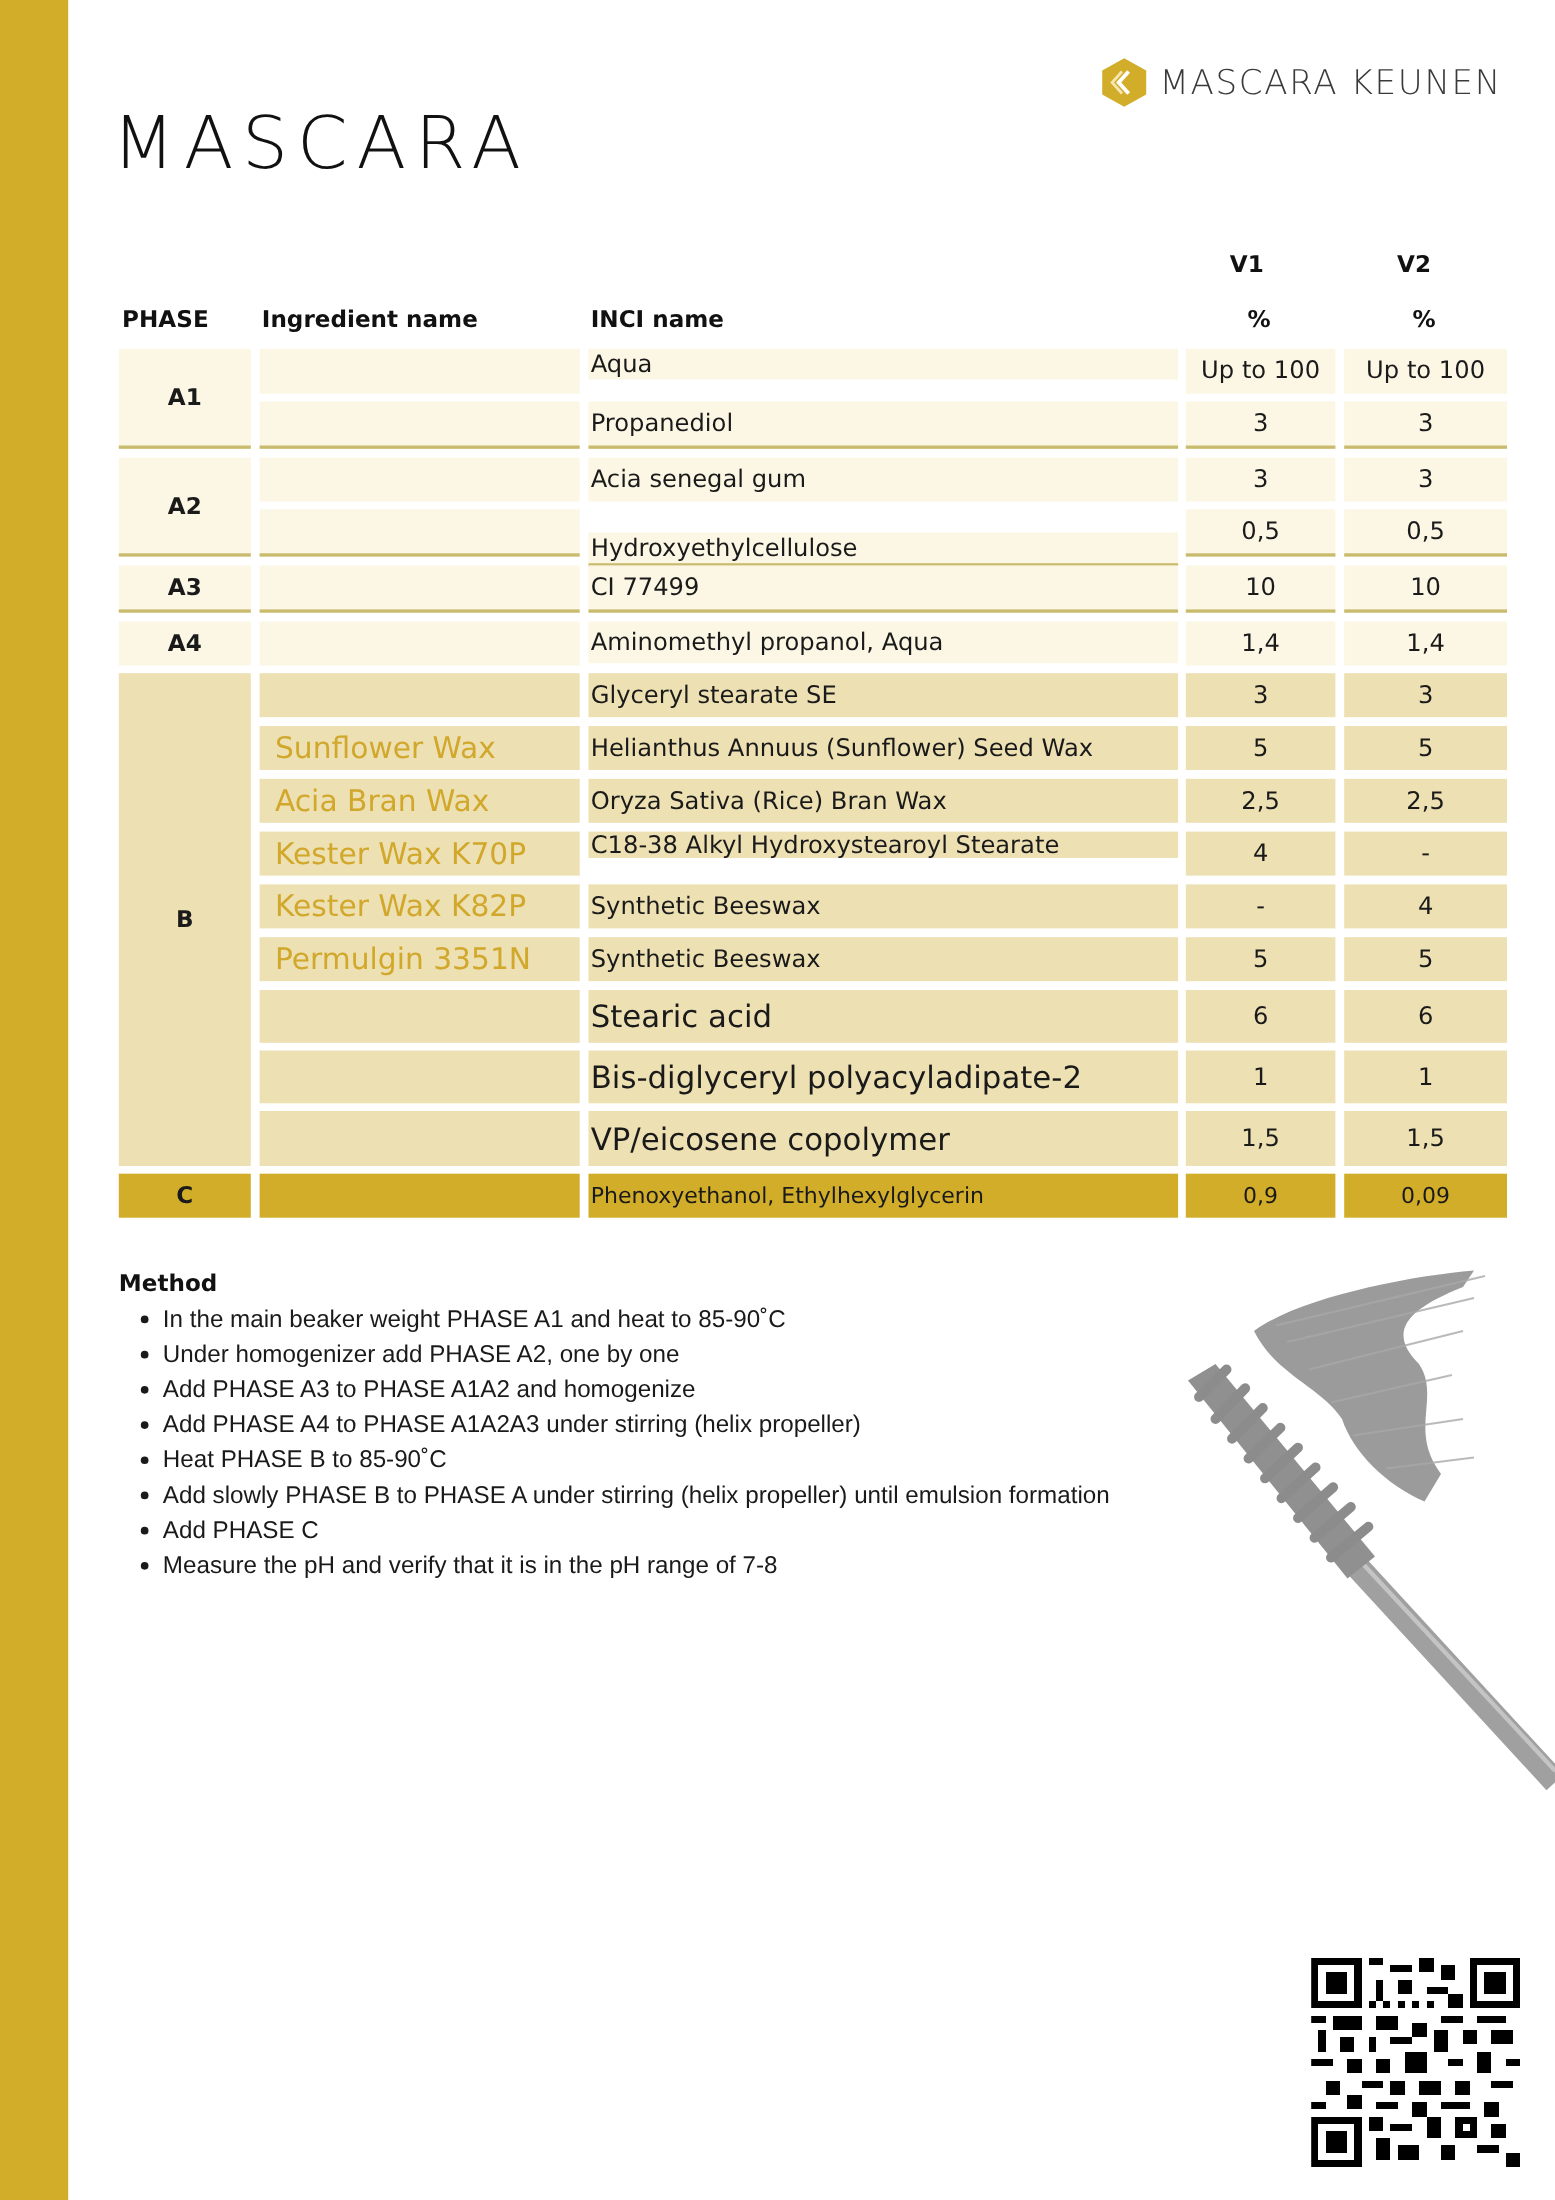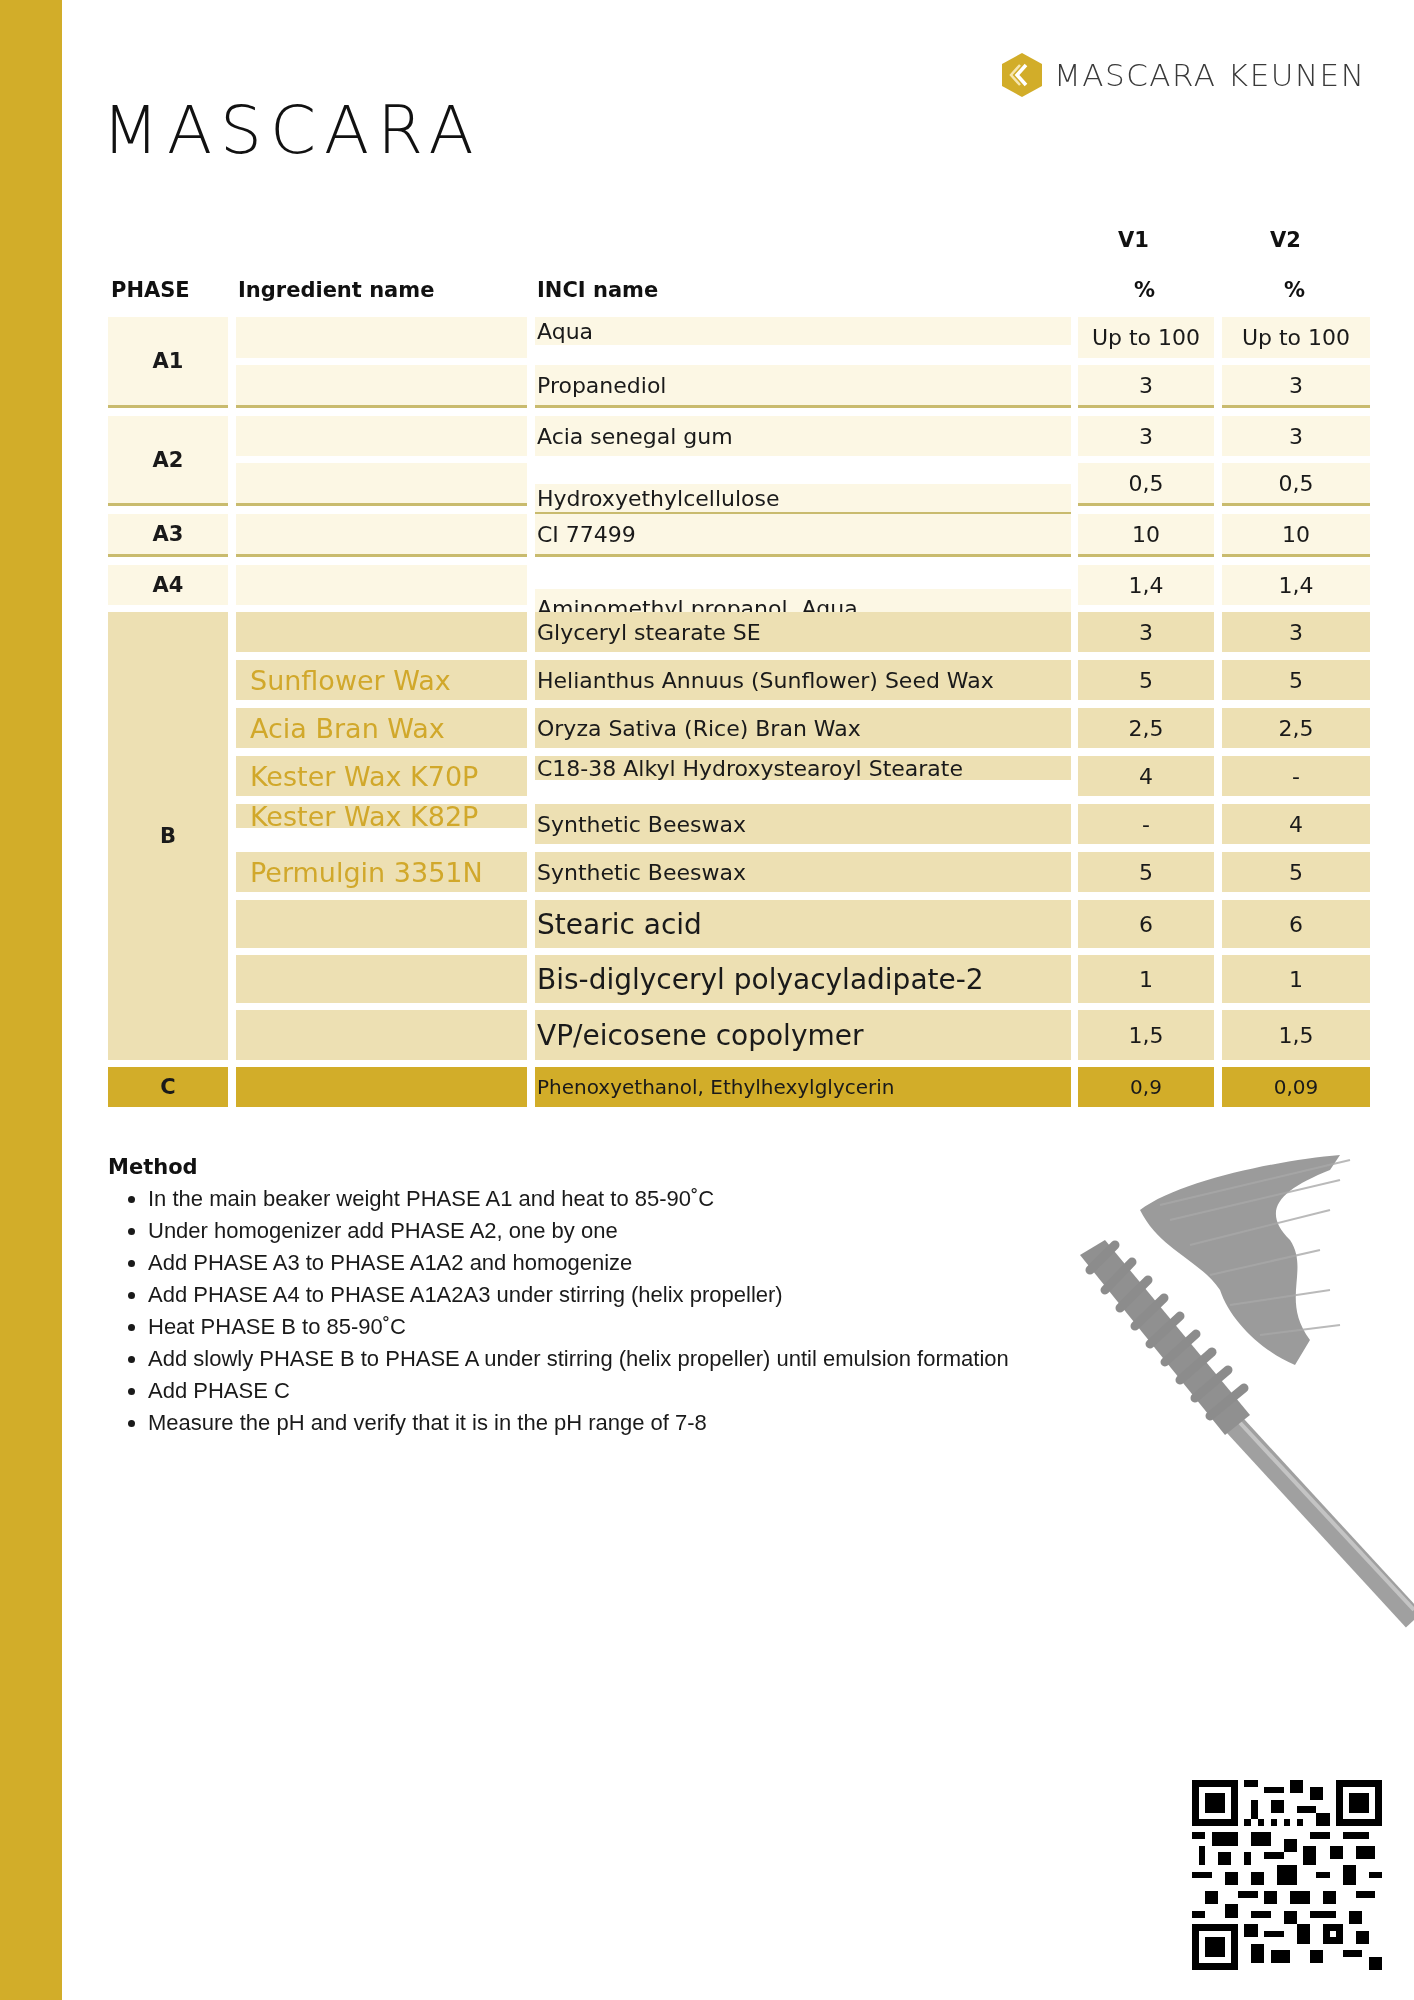--- a/index.html
+++ b/index.html
@@ -79,21 +79,21 @@
 <div class="cell c-inci lt bl" style="top:484px;height:31px;">Hydroxyethylcellulose</div>
 <div class="cell c-v1 lt bl" style="top:463px;height:43px;">0,5</div>
 <div class="cell c-v2 lt bl" style="top:463px;height:43px;">0,5</div>
 
 <div class="cell c-ing lt bl" style="top:514px;height:43px;"></div>
 <div class="cell c-inci lt bl" style="top:514px;height:43px;">CI 77499</div>
 <div class="cell c-v1 lt bl" style="top:514px;height:43px;">10</div>
 <div class="cell c-v2 lt bl" style="top:514px;height:43px;">10</div>
 
 <div class="cell c-ing lt" style="top:565px;height:40px;"></div>
-<div class="cell c-inci lt" style="top:565px;height:38px;margin-top:24px;">Aminomethyl propanol, Aqua</div>
+<div class="cell c-inci lt" style="top:565px;height:38px;">Aminomethyl propanol, Aqua</div>
 <div class="cell c-v1 lt" style="top:565px;height:40px;">1,4</div>
 <div class="cell c-v2 lt" style="top:565px;height:40px;">1,4</div>
 
 <div class="cell c-ing tn" style="top:612px;height:40px;"></div>
 <div class="cell c-inci tn" style="top:612px;height:40px;">Glyceryl stearate SE</div>
 <div class="cell c-v1 tn" style="top:612px;height:40px;">3</div>
 <div class="cell c-v2 tn" style="top:612px;height:40px;">3</div>
 
 <div class="cell c-ing tn" style="top:660px;height:40px;">Sunflower Wax</div>
 <div class="cell c-inci tn" style="top:660px;height:40px;">Helianthus Annuus (Sunflower) Seed Wax</div>
@@ -103,21 +103,21 @@
 <div class="cell c-ing tn" style="top:708px;height:40px;">Acia Bran Wax</div>
 <div class="cell c-inci tn" style="top:708px;height:40px;">Oryza Sativa (Rice) Bran Wax</div>
 <div class="cell c-v1 tn" style="top:708px;height:40px;">2,5</div>
 <div class="cell c-v2 tn" style="top:708px;height:40px;">2,5</div>
 
 <div class="cell c-ing tn" style="top:756px;height:40px;">Kester Wax K70P</div>
 <div class="cell c-inci tn" style="top:756px;height:24px;">C18-38 Alkyl Hydroxystearoyl Stearate</div>
 <div class="cell c-v1 tn" style="top:756px;height:40px;">4</div>
 <div class="cell c-v2 tn" style="top:756px;height:40px;">-</div>
 
-<div class="cell c-ing tn" style="top:804px;height:24px;">Kester Wax K82P</div>
+<div class="cell c-ing tn" style="top:804px;height:40px;">Kester Wax K82P</div>
 <div class="cell c-inci tn" style="top:804px;height:40px;">Synthetic Beeswax</div>
 <div class="cell c-v1 tn" style="top:804px;height:40px;">-</div>
 <div class="cell c-v2 tn" style="top:804px;height:40px;">4</div>
 
 <div class="cell c-ing tn" style="top:852px;height:40px;">Permulgin 3351N</div>
 <div class="cell c-inci tn" style="top:852px;height:40px;">Synthetic Beeswax</div>
 <div class="cell c-v1 tn" style="top:852px;height:40px;">5</div>
 <div class="cell c-v2 tn" style="top:852px;height:40px;">5</div>
 
 <div class="cell c-ing tn" style="top:900px;height:48px;"></div>

